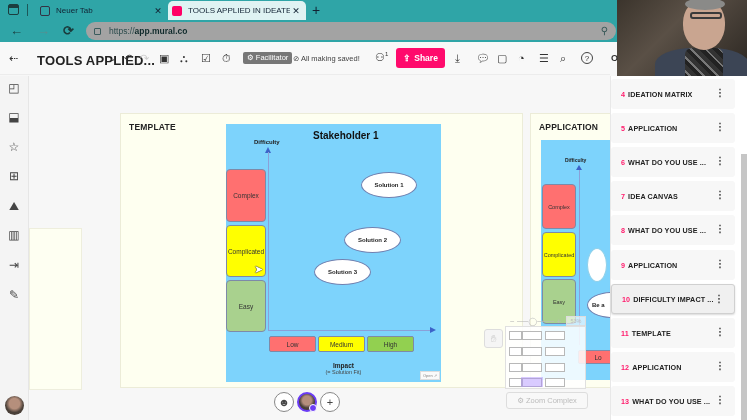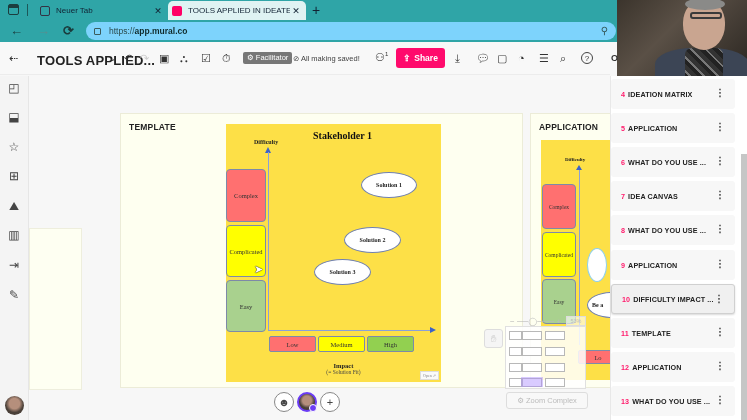--- a/index.html
+++ b/index.html
@@ -15,21 +15,21 @@
   .tab.inactive { left: 36px; width: 132px; }
   .tab.active { left: 168px; width: 138px; background: #dff3f3; border-radius: 5px 5px 0 0; }
   .tab .fav { width: 10px; height: 10px; margin: 0 6px 0 4px; border: 1px solid #334; border-radius: 2px; flex: none; }
   .tab.active .fav { background: #ff0066; border: none; }
   .tab .title { flex: 1; white-space: nowrap; overflow: hidden; }
   .tab .close { width: 12px; text-align: center; font-size: 9px; margin-right: 4px; }
   .new-tab { position: absolute; left: 312px; top: 1px; font-size: 14px; color: #123; line-height: 18px; }
 
   .addrbar { position: absolute; left: 0; top: 20px; width: 747px; height: 22px; background: #2fa5a7; }
   .nav-btn { position: absolute; top: 3px; font-size: 13px; color: #1a3b3c; line-height: 16px; }
-  .url { position: absolute; left: 86px; top: 2px; width: 530px; height: 18px; background: #7dd3fc; border-radius: 9px; font-size: 8.5px; color: #2b4b4c; display: flex; align-items: center; padding-left: 8px; white-space: nowrap; overflow: hidden; }
+  .url { position: absolute; left: 86px; top: 2px; width: 530px; height: 18px; background: #a3a3a3; border-radius: 9px; font-size: 8.5px; color: #2b4b4c; display: flex; align-items: center; padding-left: 8px; white-space: nowrap; overflow: hidden; }
   .url .lock { width: 7px; height: 7px; border: 1px solid #3b5c5d; border-radius: 1px; margin-right: 8px; flex: none; }
   .url b { color: #102b2c; font-weight: bold; }
   .url .zoomglass { position: absolute; right: 8px; top: 3px; font-size: 10px; color: #355; }
 
   
   .webcam { position: absolute; left: 617px; top: 0; width: 130px; height: 76px; background: linear-gradient(135deg, #3b342c 0%, #5a5046 40%, #2b2621 100%); overflow: hidden; }
   .webcam .head { position: absolute; left: 66px; top: 0px; width: 42px; height: 50px; border-radius: 45% 45% 50% 50%; background: #c9a590; }
   .webcam .hair { position: absolute; left: 68px; top: -2px; width: 40px; height: 12px; border-radius: 50%; background: #8a8a88; }
   .webcam .glasses { position: absolute; left: 73px; top: 12px; width: 32px; height: 7px; border: 2px solid #3a3a3a; border-radius: 3px; }
   .webcam .body { position: absolute; left: 38px; top: 48px; width: 94px; height: 40px; border-radius: 40% 40% 0 0; background: #3c4555; }
@@ -51,21 +51,21 @@
   .rail-avatar { position: absolute; left: 5px; top: 320px; width: 19px; height: 19px; border-radius: 50%; background: radial-gradient(circle at 50% 40%, #b58f7c 0 35%, #4a4038 60%); }
 
   
   .canvas { position: absolute; left: 29px; top: 76px; width: 581px; height: 344px; background: #f7f7f7; overflow: hidden; }
   .text-frag { position: absolute; left: 0px; top: 117px; font-size: 8.5px; color: #333; line-height: 11.5px; }
   .frag-panel { position: absolute; left: 0px; top: 152px; width: 53px; height: 162px; background: #fefff2; border: 1px solid #eeeedd; }
 
   .area { position: absolute; background: #fefff0; border: 1px solid #ececd8; }
   .area-label { position: absolute; font-size: 8.5px; color: #222; font-weight: bold; letter-spacing: 0.2px; }
 
-  .matrix { position: absolute; background: #fde047; font-family: Liberation Serif, serif; }
+  .matrix { position: absolute; background: #7dd3fc; }
   .mx-title { position: absolute; font-weight: bold; color: #111; }
   .mx-ylabel { position: absolute; font-size: 6px; font-weight: bold; color: #222; }
   .mx-axis-y { position: absolute; width: 1px; background: #8aa0d8; }
   .mx-axis-x { position: absolute; height: 1px; background: #8aa0d8; }
   .arrow-up { position: absolute; width: 0; height: 0; border-left: 3px solid transparent; border-right: 3px solid transparent; border-bottom: 6px solid #3c63c8; }
   .arrow-right { position: absolute; width: 0; height: 0; border-top: 3px solid transparent; border-bottom: 3px solid transparent; border-left: 6px solid #3c63c8; }
   .diff-box { position: absolute; border: 1px solid #7d8aa8; border-radius: 4px; font-size: 6.5px; color: #333; display: flex; align-items: center; justify-content: center; }
   .impact-box { position: absolute; border: 1px solid #7d8aa8; border-radius: 2px; font-size: 6.5px; color: #333; display: flex; align-items: center; justify-content: center; }
   .sol { position: absolute; border: 1px solid #7080b0; border-radius: 50%; font-size: 6px; font-weight: bold; color: #222; display: flex; align-items: center; justify-content: center; background: #fff; }
   .mx-xlabel { position: absolute; text-align: center; font-size: 6.5px; color: #222; }

